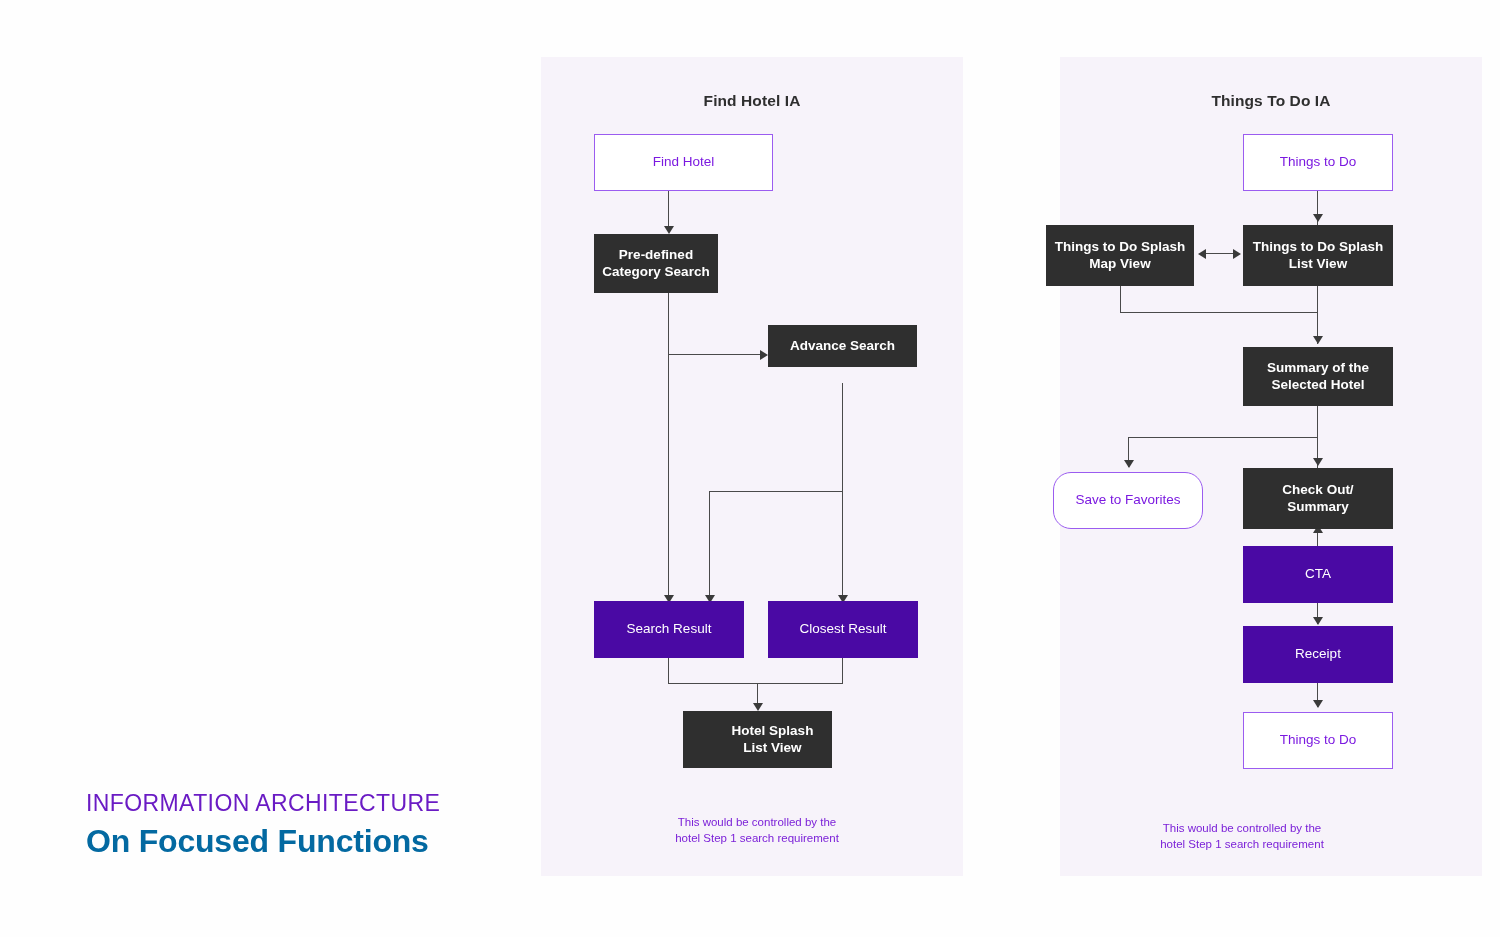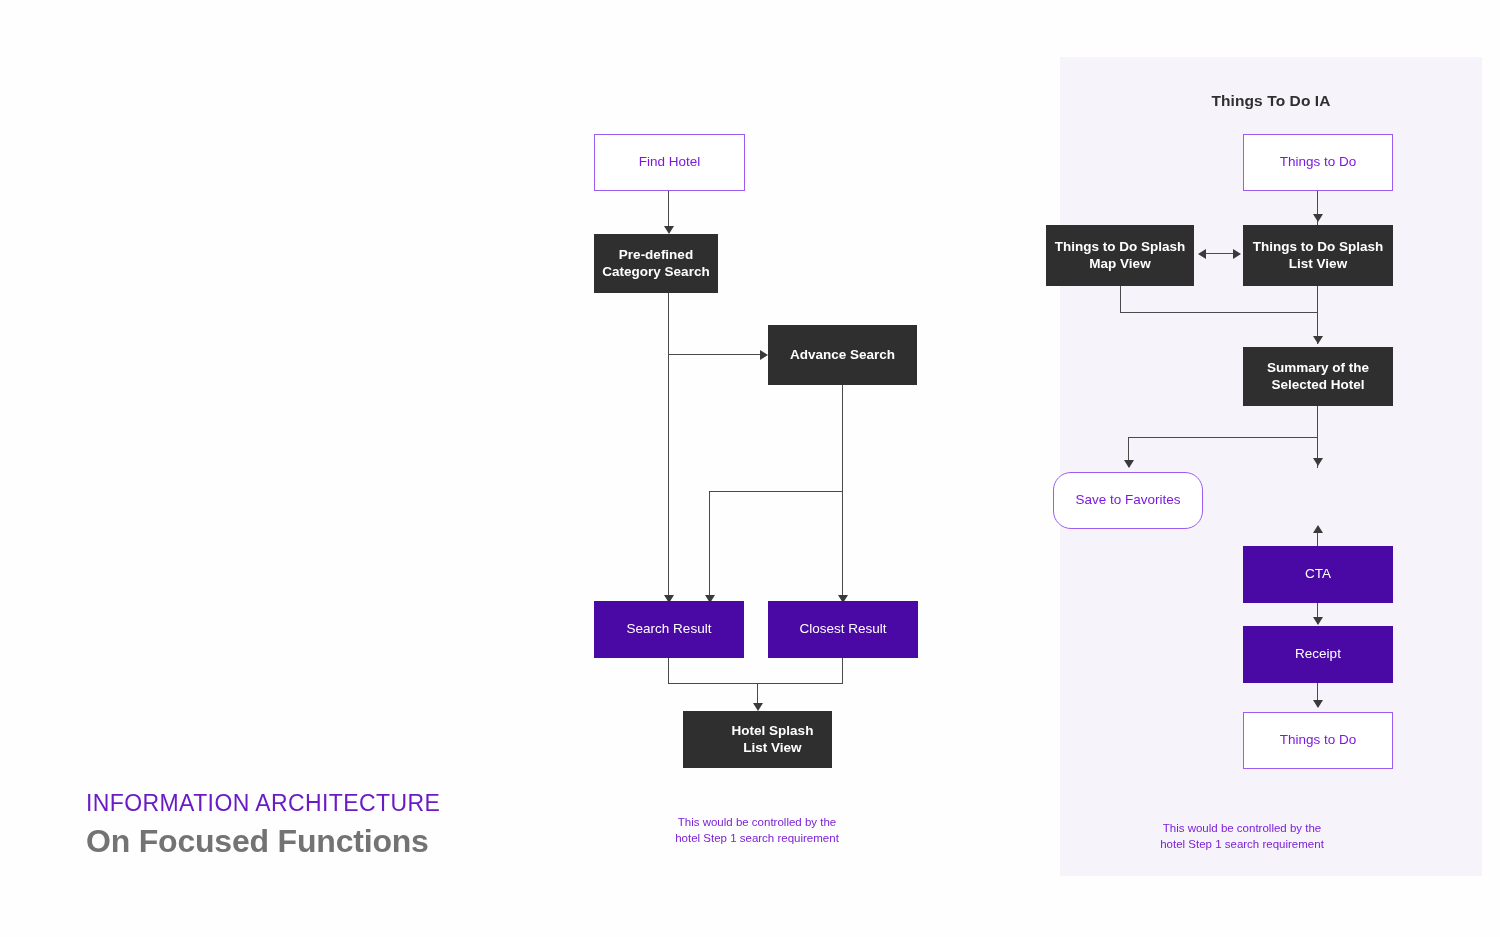--- a/index.html
+++ b/index.html
@@ -118,30 +118,33 @@
   #headline .eyebrow {
     font-size: 23px;
     letter-spacing: .4px;
     color: #6a1bc4;
     font-weight: normal;
     margin: 0 0 6px 0;
   }
   #headline .maintitle {
     font-size: 32px;
     font-weight: bold;
-    color: #737373;
+    color: #0369a1;
     margin: 0;
     letter-spacing: -.2px;
   }
 </style>
 </head>
 <body>
 
 <div id="canvas">
 
+  <div class="panel" id="panel-find-hotel">
+    <div class="panel-title">Find Hotel IA</div>
+  </div>
 
   <div class="ln lnv" style="left:668px; top:190px; height:40px;"></div>
   <div class="arrow arrow-down" style="left:664px; top:226px;"></div>
 
   <div class="ln lnv" style="left:668px; top:293px; height:320px;"></div>
   <div class="arrow arrow-down" style="left:664px; top:595px;"></div>
 
   <div class="ln lnh" style="left:668px; top:354px; width:95px;"></div>
   <div class="arrow arrow-right" style="left:760px; top:350px;"></div>
 
@@ -151,29 +154,29 @@
   <div class="ln lnh" style="left:709px; top:491px; width:134px;"></div>
   <div class="ln lnv" style="left:709px; top:491px; height:122px;"></div>
   <div class="arrow arrow-down" style="left:705px; top:595px;"></div>
 
   <div class="ln lnv" style="left:668px; top:657px; height:27px;"></div>
   <div class="ln lnv" style="left:842px; top:657px; height:27px;"></div>
   <div class="ln lnh" style="left:668px; top:683px; width:175px;"></div>
   <div class="ln lnv" style="left:757px; top:683px; height:26px;"></div>
   <div class="arrow arrow-down" style="left:753px; top:703px;"></div>
 
-  <div class="node node-outline" style="left:594px; top:134px; width:151px; height:57px;">
+  <div class="node node-outline" style="left:594px; top:134px; width:179px; height:57px;">
     <span>Find Hotel</span>
   </div>
 
   <div class="node node-dark" style="left:594px; top:234px; width:124px; height:59px;">
     <span>Pre-defined<br>Category Search</span>
   </div>
 
-  <div class="node node-dark" style="left:768px; top:325px; width:149px; height:60px;">
+  <div class="node node-dark" style="left:768px; top:325px; width:149px; height:42px;">
     <span>Advance Search</span>
   </div>
 
   <div class="node node-purple" style="left:768px; top:601px; width:150px; height:57px;">
     <span>Closest Result</span>
   </div>
 
   <div class="node node-purple" style="left:594px; top:601px; width:150px; height:57px;">
     <span>Search Result</span>
   </div>
@@ -233,20 +236,23 @@
   </div>
 
   <div class="node node-dark" style="left:1243px; top:347px; width:150px; height:59px;">
     <span>Summary of the<br>Selected Hotel</span>
   </div>
 
   <div class="node node-outline" style="left:1053px; top:472px; width:150px; height:57px;border-radius:18px;">
     <span>Save to Favorites</span>
   </div>
 
+  <div class="node node-dark" style="left:1243px; top:468px; width:150px; height:61px;">
+    <span>Check Out/<br>Summary</span>
+  </div>
 
   <div class="node node-purple" style="left:1243px; top:546px; width:150px; height:57px;">
     <span>CTA</span>
   </div>
 
   <div class="node node-purple" style="left:1243px; top:626px; width:150px; height:57px;">
     <span>Receipt</span>
   </div>
 
   <div class="node node-outline" style="left:1243px; top:712px; width:150px; height:57px;">

